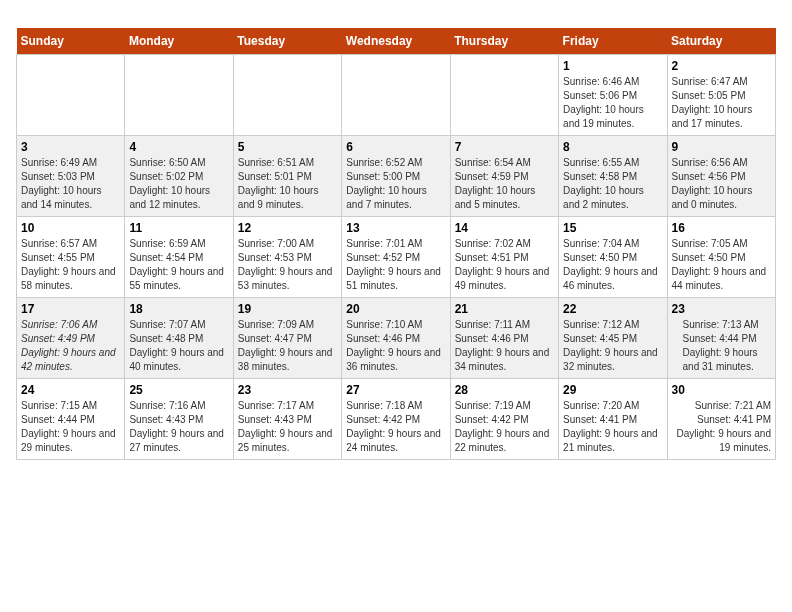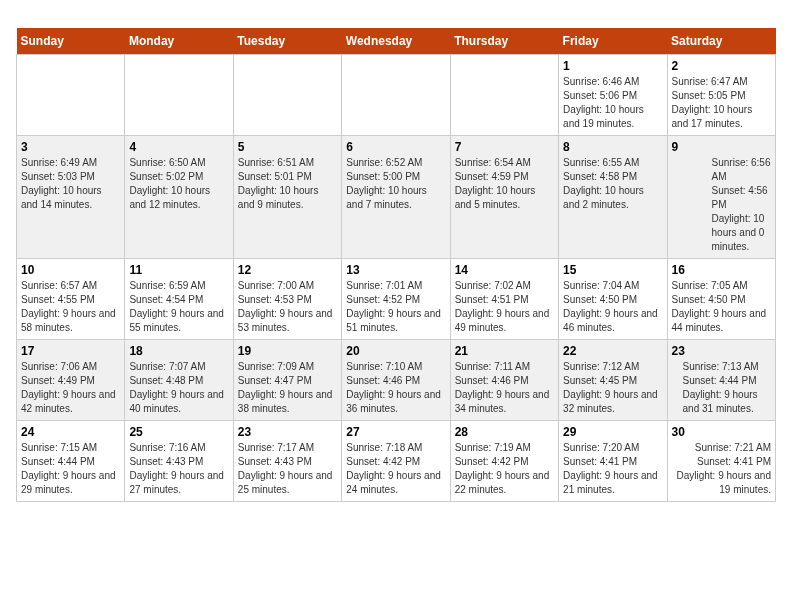--- a/index.html
+++ b/index.html
@@ -165,21 +165,21 @@
 Daylight: 10 hours and 5 minutes.</div>
         </td>
         <td>
           <span class="day-num">8</span>
           <div class="day-info" style="white-space: pre-line;">Sunrise: 6:55 AM
 Sunset: 4:58 PM
 Daylight: 10 hours and 2 minutes.</div>
         </td>
         <td>
           <span class="day-num">9</span>
-          <div class="day-info" style="white-space: pre-line; margin-left: 40px;">Sunrise: 6:56 AM
+          <div class="day-info" style="white-space: pre-line;">Sunrise: 6:56 AM
 Sunset: 4:56 PM
 Daylight: 10 hours and 0 minutes.</div>
         </td>
       </tr>
       <tr>
         <td>
           <span class="day-num">10</span>
           <div class="day-info" style="white-space: pre-line;">Sunrise: 6:57 AM
 Sunset: 4:55 PM
 Daylight: 9 hours and 58 minutes.</div>
@@ -217,21 +217,21 @@
         <td>
           <span class="day-num">16</span>
           <div class="day-info" style="white-space: pre-line;">Sunrise: 7:05 AM
 Sunset: 4:50 PM
 Daylight: 9 hours and 44 minutes.</div>
         </td>
       </tr>
       <tr>
         <td>
           <span class="day-num">17</span>
-          <div class="day-info" style="white-space: pre-line;">Sunrise: 7:06 AM
+          <div class="day-info" style="white-space: pre-line; font-style: italic;">Sunrise: 7:06 AM
 Sunset: 4:49 PM
 Daylight: 9 hours and 42 minutes.</div>
         </td>
         <td>
           <span class="day-num">18</span>
           <div class="day-info" style="white-space: pre-line;">Sunrise: 7:07 AM
 Sunset: 4:48 PM
 Daylight: 9 hours and 40 minutes.</div>
         </td>
         <td>

